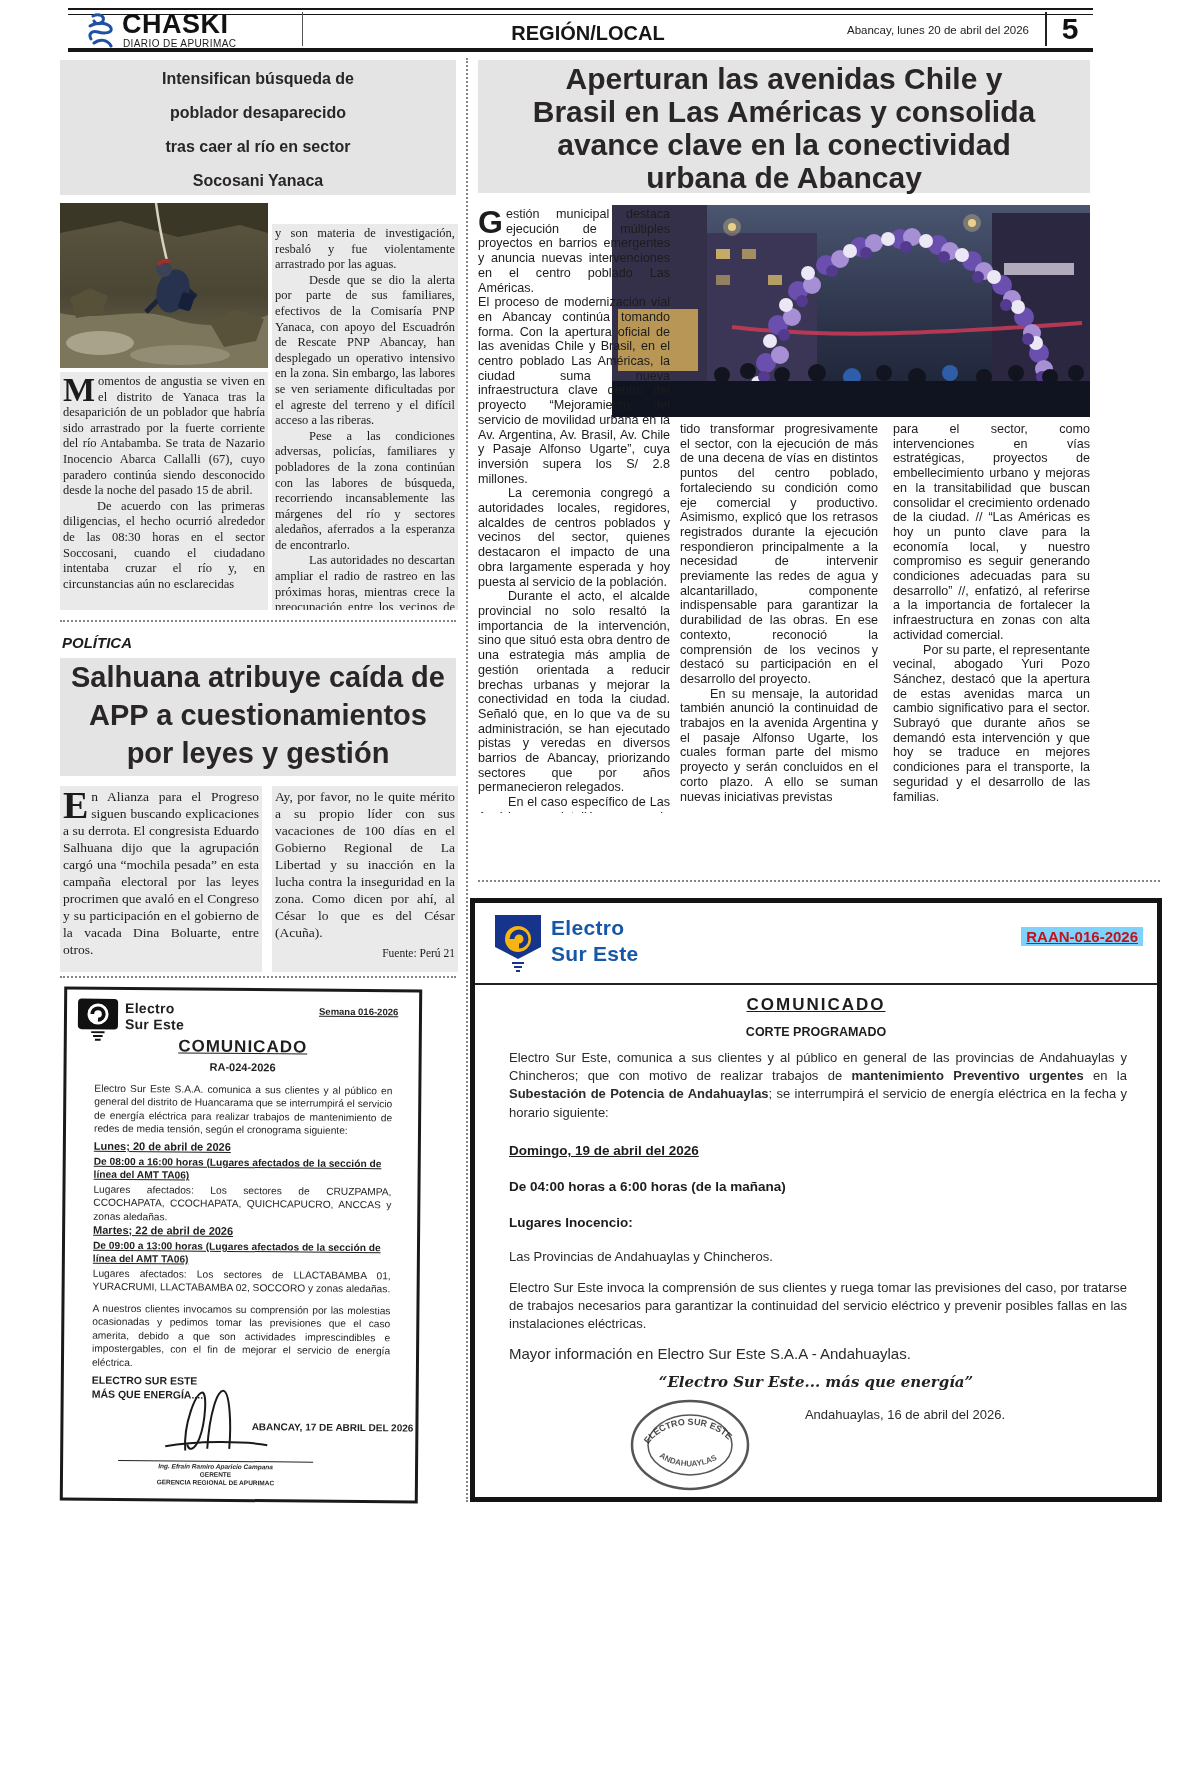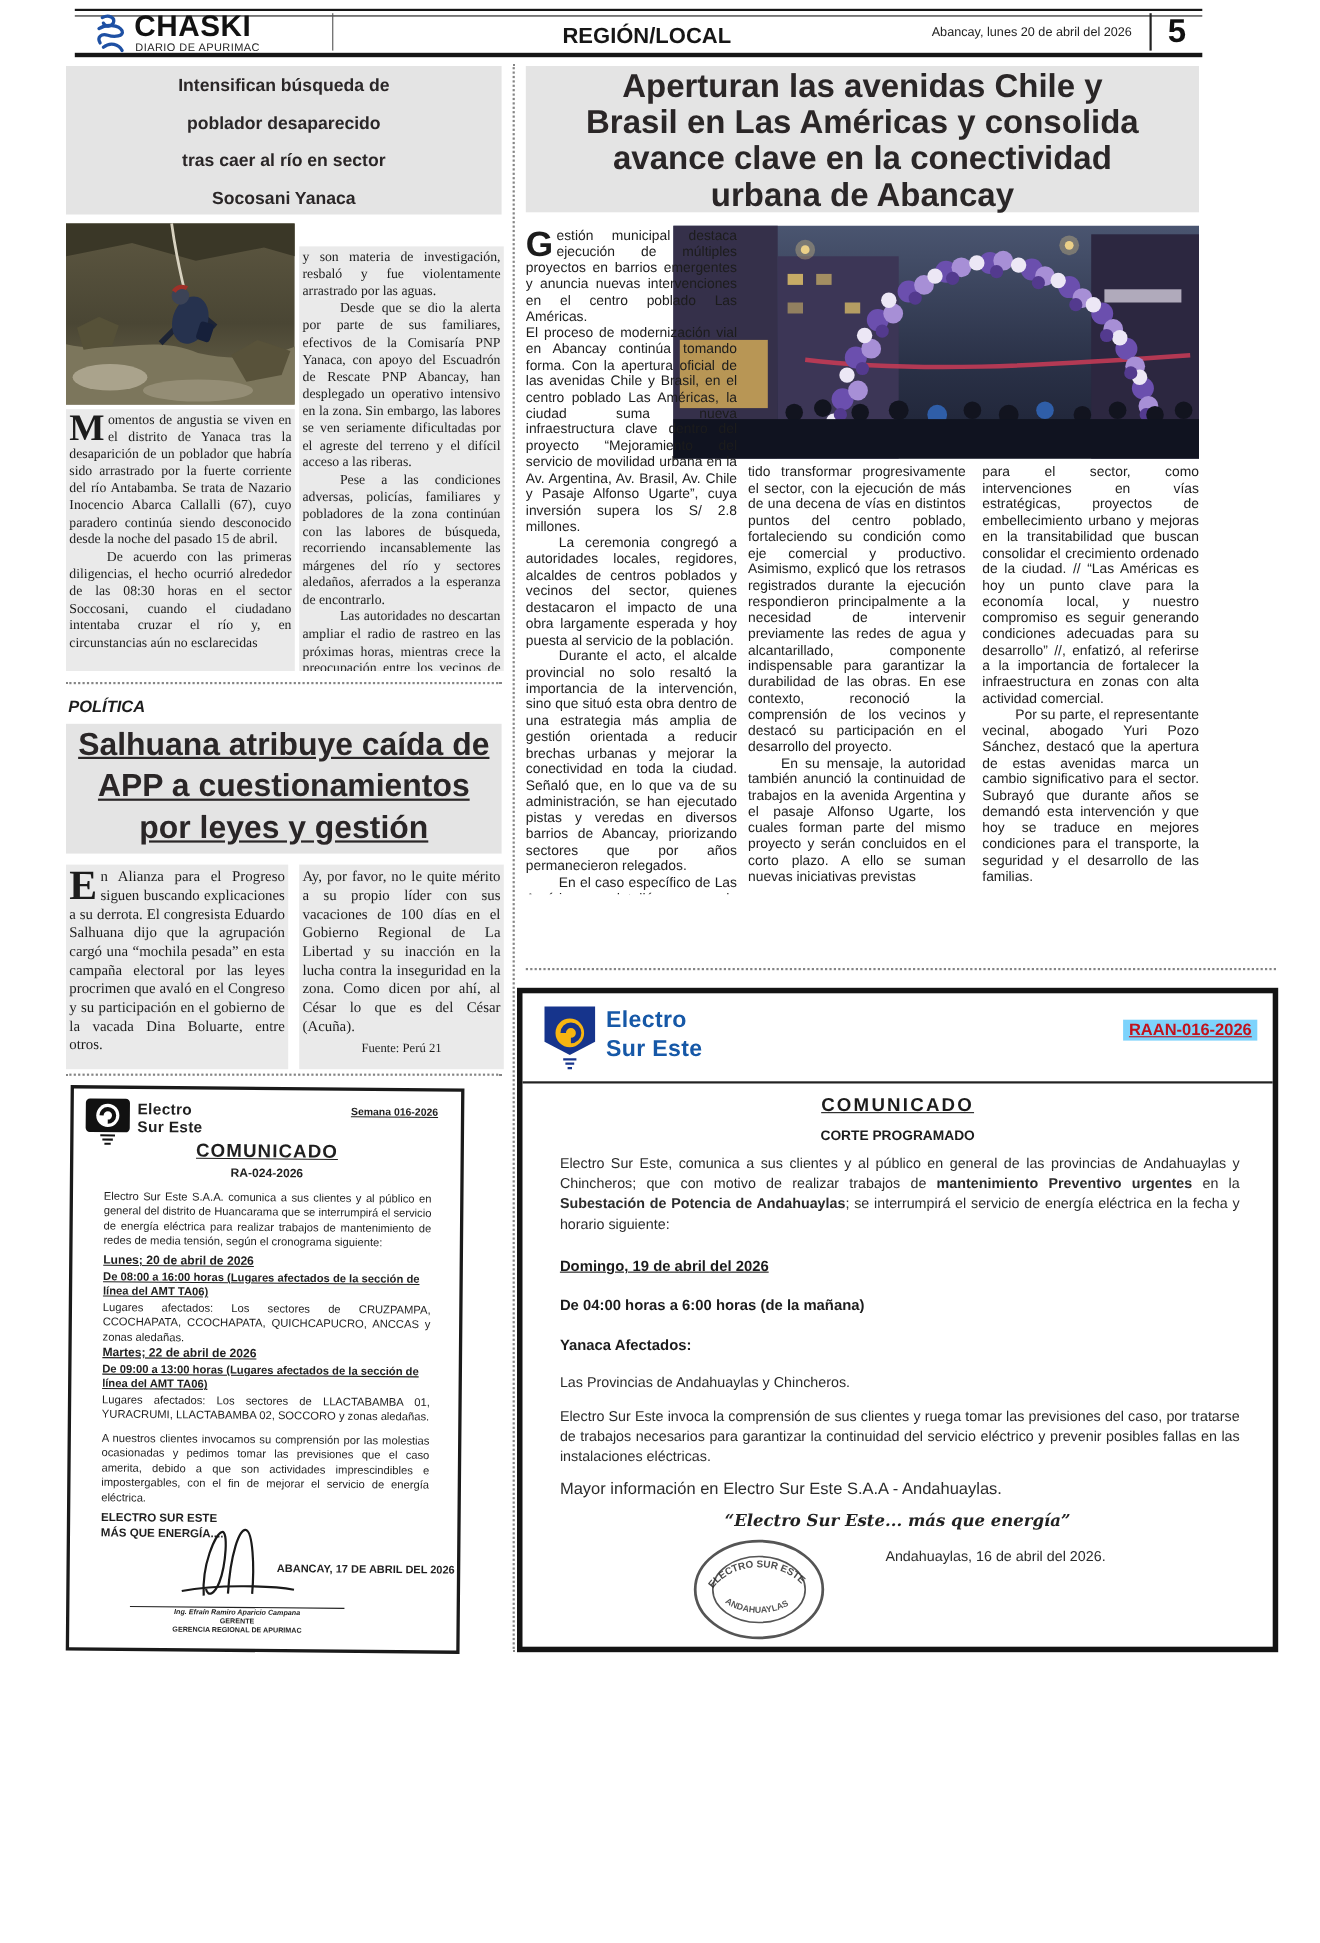--- a/index.html
+++ b/index.html
@@ -32,25 +32,25 @@
   .a1c2{left:272px;top:224px;width:186px;height:386px;overflow:hidden;font-size:12.5px;line-height:15.6px;padding:2px 3px;box-sizing:border-box;}
   
   .a2t{left:478px;top:60px;width:612px;height:133px;font-size:30px;line-height:33px;padding-top:2px;box-sizing:border-box;}
   .a2col{font-size:12.6px;line-height:14.7px;text-align:justify;overflow:hidden;}
   .a2c1{left:478px;top:207px;width:192px;height:606px;}
   .a2c2{left:680px;top:422px;width:198px;height:424px;}
   .a2c3{left:893px;top:422px;width:197px;height:424px;}
   .a2col .ind{text-indent:30px;}
   
   .kick{left:62px;top:634px;font-size:15px;font-weight:bold;font-style:italic;color:#1d1d1d;}
-  .pt{left:60px;top:658px;width:396px;height:118px;font-size:29px;line-height:38px;text-decoration:underline;}
+  .pt{left:60px;top:658px;width:396px;height:118px;font-size:29px;line-height:38px;}
   .pc{font-size:13.5px;line-height:17px;height:186px;overflow:hidden;padding:2px 3px;box-sizing:border-box;}
   .pc1{left:60px;top:786px;width:202px;}
   .pc2{left:272px;top:786px;width:186px;}
-  .src{font-size:11.5px;text-align:center;margin-top:4px;font-family:"Liberation Serif",serif;}
+  .src{font-size:11.5px;text-align:right;margin-top:4px;font-family:"Liberation Serif",serif;}
   
   .adbox{background:#fff;box-sizing:border-box;}
   .adL{left:62px;top:988px;width:358px;height:514px;border:3px solid #1a1a1a;transform:rotate(.5deg);
        font-family:"Liberation Sans",sans-serif;}
   .adR{left:470px;top:898px;width:692px;height:604px;border:5px solid #141414;}
   .adL .abs{color:#1f1f1f;}
   .u{text-decoration:underline;}
   .b{font-weight:bold;}
   .ctr{text-align:center;}
   .adLbrand{font-size:14px;font-weight:bold;line-height:16px;color:#111;letter-spacing:.3px;}
@@ -336,21 +336,21 @@
       <span class="u">COMUNICADO</span>
     </div>
     <div class="abs ctr b" style="left:0;top:122px;width:682px;font-size:12.5px">CORTE PROGRAMADO</div>
 
     <div class="abs adRtxt" style="left:34px;top:146px;width:618px">
       <span>Electro Sur Este, comunica a sus clientes y al público en general de las provincias de Andahuaylas y Chincheros; que con motivo de realizar trabajos de </span><span class="b">mantenimiento Preventivo urgentes</span><span> en la </span><span class="b">Subestación de Potencia de Andahuaylas</span><span>; se interrumpirá el servicio de energía eléctrica en la fecha y horario siguiente:</span>
     </div>
 
     <div class="abs b u" style="left:34px;top:240px;font-size:13.5px">Domingo, 19 de abril del 2026</div>
     <div class="abs b" style="left:34px;top:276px;font-size:13.5px">De 04:00 horas a 6:00 horas (de la mañana)</div>
-    <div class="abs b" style="left:34px;top:312px;font-size:13.5px">Yanaca Afectados:</div>
+    <div class="abs b" style="left:34px;top:312px;font-size:13.5px">Lugares Inocencio:</div>
     <div class="abs" style="left:34px;top:346px;font-size:13px;color:#2b2b2b">Las Provincias de Andahuaylas y Chincheros.</div>
 
     <div class="abs adRtxt" style="left:34px;top:376px;width:618px">Electro Sur Este invoca la comprensión de sus clientes y ruega tomar las previsiones del caso, por tratarse de trabajos necesarios para garantizar la continuidad del servicio eléctrico y prevenir posibles fallas en las instalaciones eléctricas.</div>
     <div class="abs" style="left:34px;top:442px;font-size:15px;color:#2b2b2b">Mayor información en Electro Sur Este S.A.A - Andahuaylas.</div>
 
     <div class="abs ctr slog" style="left:0;top:470px;width:682px">“Electro Sur Este... más que energía”</div>
     <div class="abs" style="left:290px;top:504px;width:280px;text-align:center;font-size:13px;color:#2b2b2b">Andahuaylas, 16 de abril del 2026.</div>
 
     <svg class="abs" style="left:150px;top:492px" width="130" height="100" viewBox="0 0 130 100">
       <ellipse cx="65" cy="50" rx="58" ry="44" fill="none" stroke="#2b2b2b" stroke-width="2.5" opacity=".8"></ellipse>

